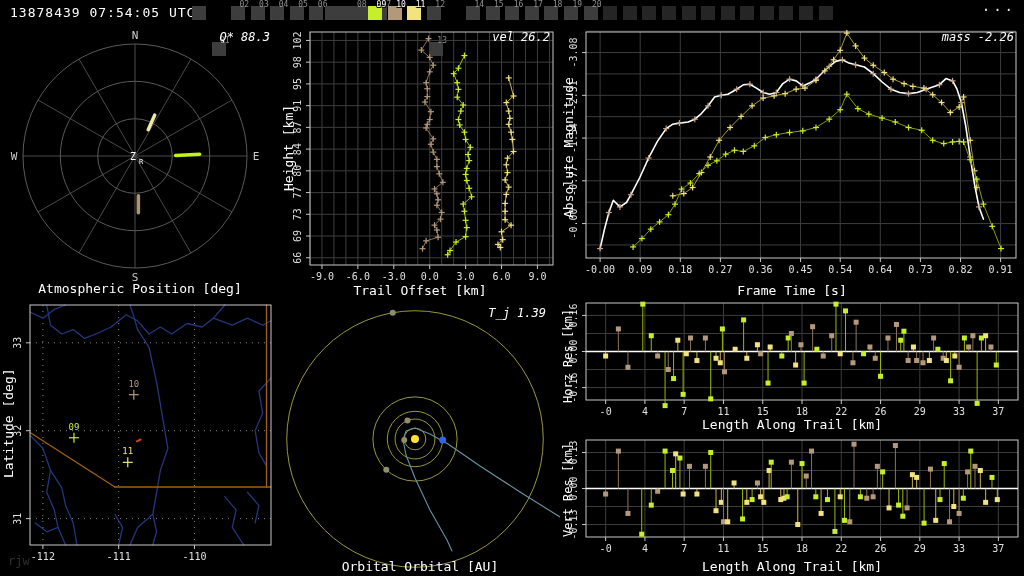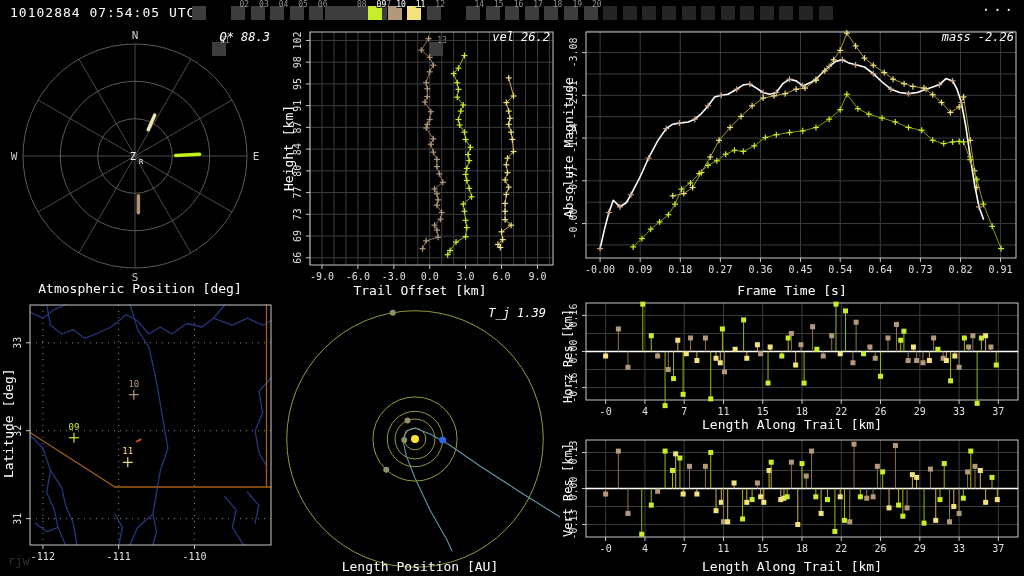--- a/index.html
+++ b/index.html
@@ -26,21 +26,21 @@
   #p-orbit{left:280px;top:300px;width:280px;height:276px;}
   #p-horz{left:560px;top:300px;width:464px;height:132px;}
   #p-vert{left:560px;top:432px;width:464px;height:144px;}
   #watermark{position:absolute;left:8px;bottom:8px;font-size:12px;color:#2f2f2f;text-align:right;}
 </style>
 </head>
 <body>
 
 <div id="app">
   <div id="topbar">
-    <span id="timestamp">10102884 07:54:05 UTC</span>
+    <span id="timestamp">13878439 07:54:05 UTC</span>
     <div id="frames">
         <div class="frame" style="left: 192px;"></div>
         <div class="frame" style="left: 211.58px; margin-top: 36px;">
           <span class="lbl">01</span>
         </div>
         <div class="frame" style="left: 231.16px;">
           <span class="lbl">02</span>
         </div>
         <div class="frame" style="left: 250.74px;">
           <span class="lbl">03</span>
@@ -714,21 +714,21 @@
         <circle cx="135" cy="139" r="128.251" fill="none" stroke="#97973f" stroke-width="1"></circle>
         <polyline points="280.0,217.0 240.0,192.0 200.0,166.0 168.0,144.0 150.0,134.0 135.0,128.0 126.0,131.0 123.0,140.0 126.0,155.0 135.0,178.0 150.0,210.0 167.0,240.0 172.0,251.0" fill="none" stroke="#6396a3" stroke-width="1.1" stroke-linejoin="round" stroke-linecap="round"></polyline>
         <circle cx="124.23810867651487" cy="139.94154348890294" r="3" fill="#8f8f6a"></circle>
         <circle cx="127.52884610091306" cy="120.50824520452" r="3" fill="#8f8f6a"></circle>
         <circle cx="106.28514104792855" cy="169.79291625297353" r="3" fill="#8f8f6a"></circle>
         <circle cx="112.72944756603852" cy="12.697420868431308" r="3" fill="#8f8f6a"></circle>
         <circle cx="162.68312590842896" cy="139.96671605865927" r="3.5" fill="#2f66e8"></circle>
         <circle cx="135" cy="139" r="4" fill="#ffe232"></circle>
       </svg>
     <div class="stat" style="right:14px;top:6px">T_j 1.39</div>
-    <div class="xlab" style="bottom:2px">Length Position [AU]</div>
+    <div class="xlab" style="bottom:2px">Orbital Orbital [AU]</div>
   </div>
 
   <div class="panel" id="p-horz">
     <svg id="svg-horz" width="464" height="132">
         <line x1="45.63636363636364" y1="3" x2="45.63636363636364" y2="100" stroke="#3d3d3d" stroke-width="1"></line>
         <line x1="84.9090909090909" y1="3" x2="84.9090909090909" y2="100" stroke="#3d3d3d" stroke-width="1"></line>
         <line x1="124.18181818181817" y1="3" x2="124.18181818181817" y2="100" stroke="#3d3d3d" stroke-width="1"></line>
         <line x1="163.45454545454544" y1="3" x2="163.45454545454544" y2="100" stroke="#3d3d3d" stroke-width="1"></line>
         <line x1="202.72727272727275" y1="3" x2="202.72727272727275" y2="100" stroke="#3d3d3d" stroke-width="1"></line>
         <line x1="242" y1="3" x2="242" y2="100" stroke="#3d3d3d" stroke-width="1"></line>

